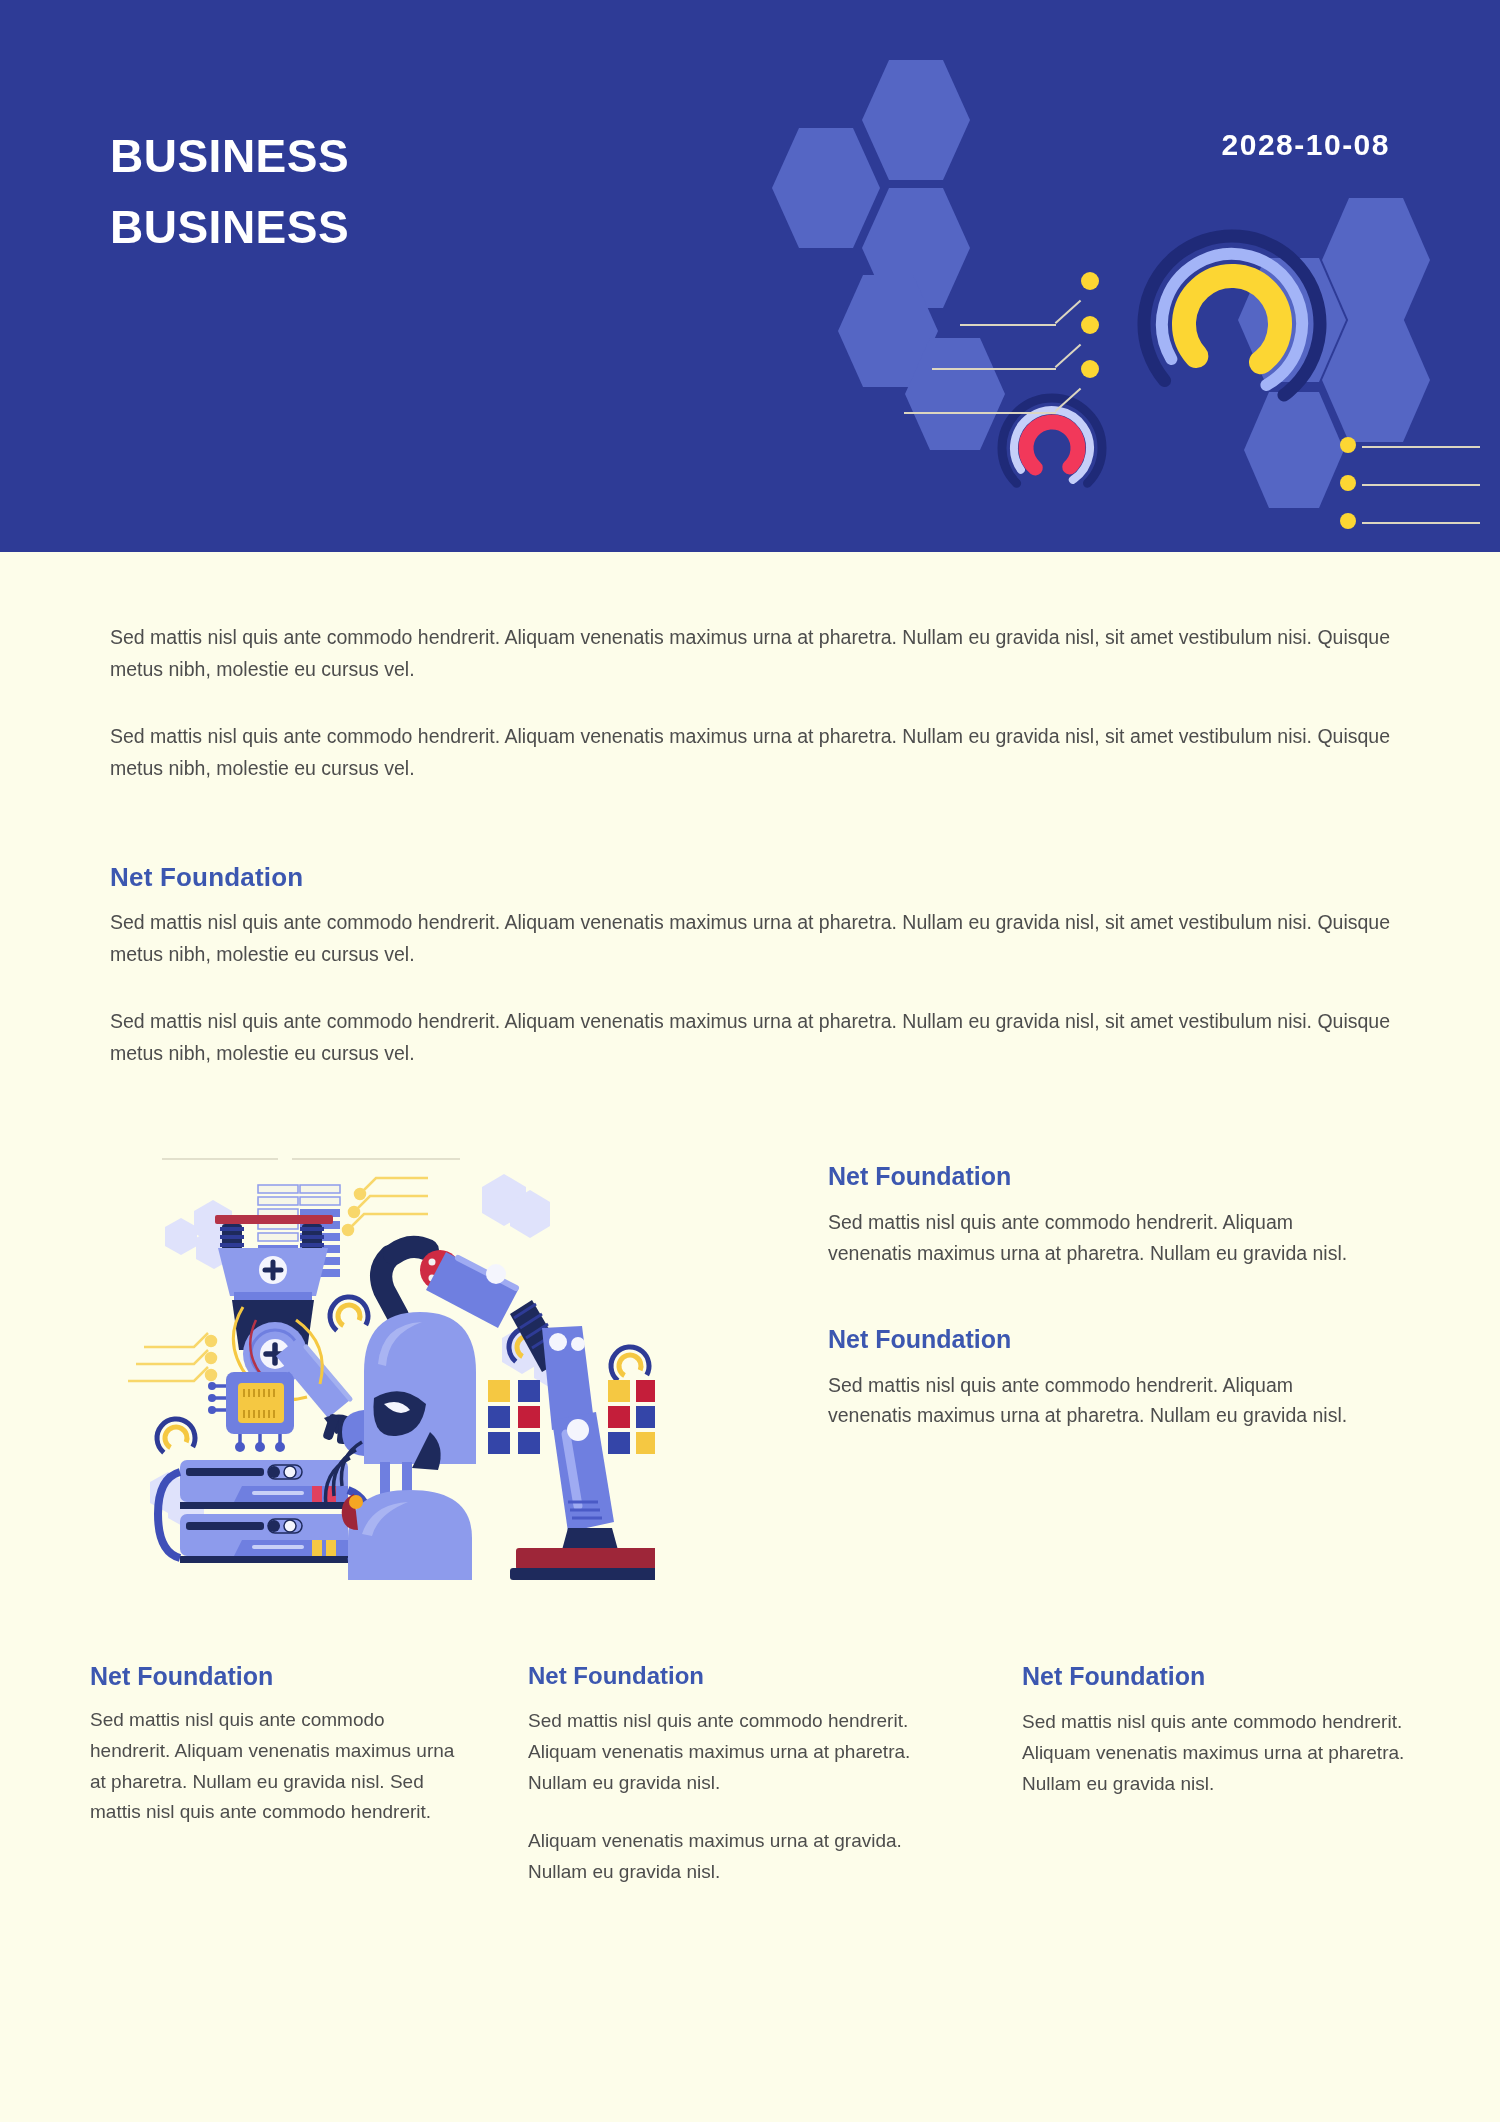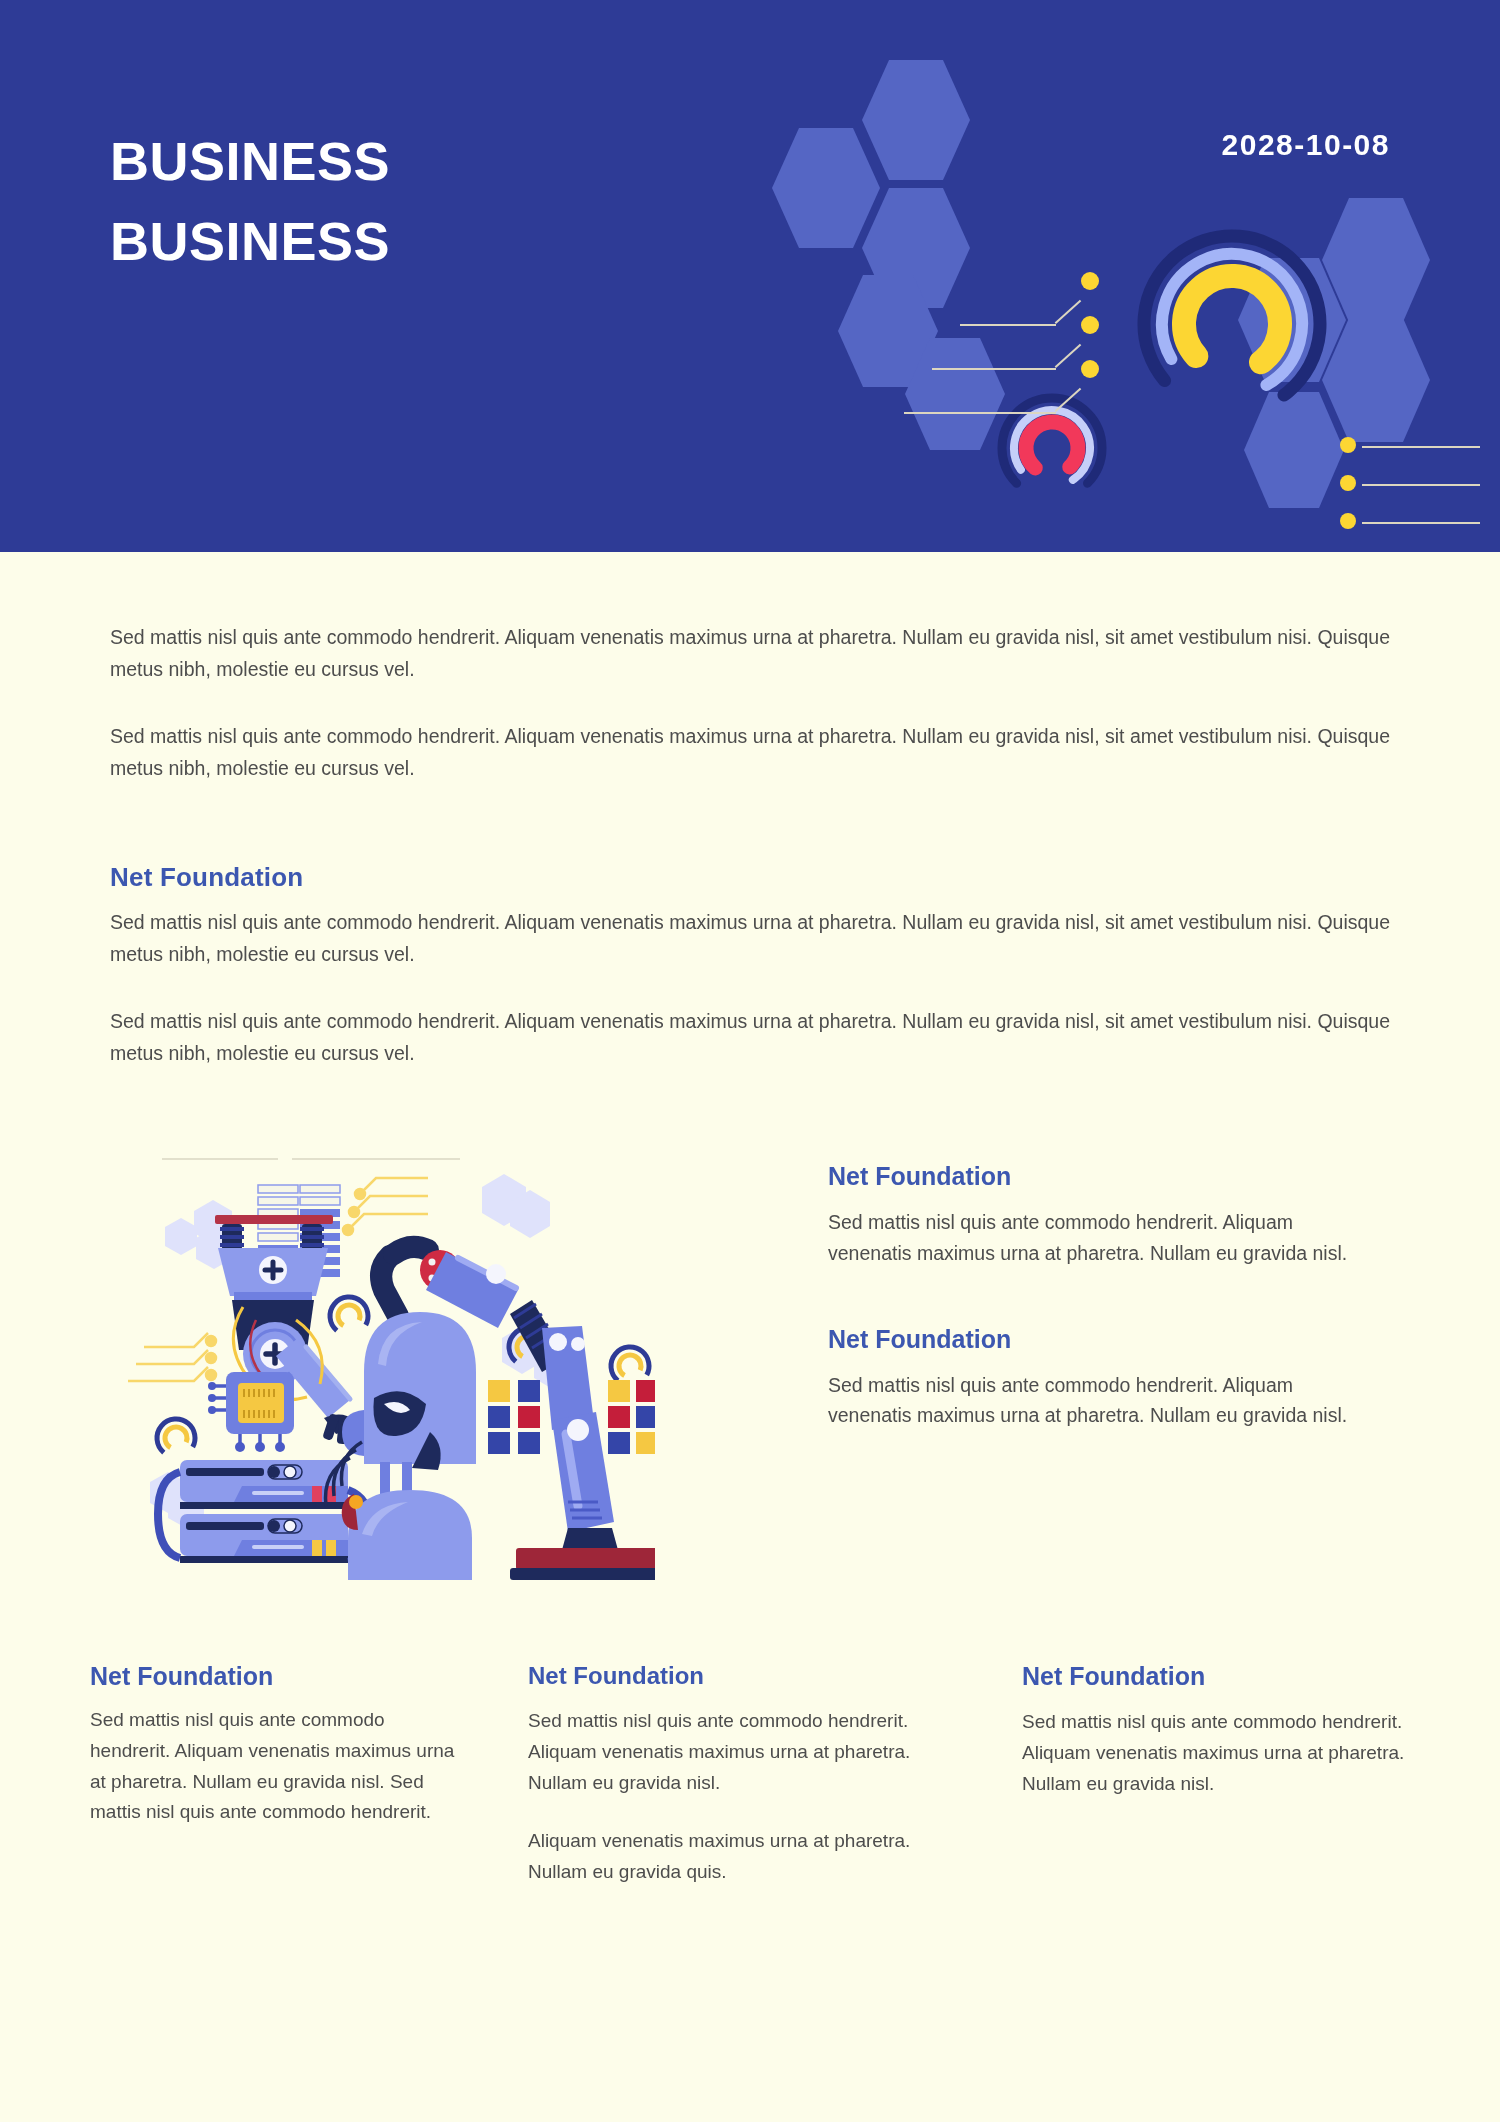--- a/index.html
+++ b/index.html
@@ -27,21 +27,21 @@
   }
   .header-inner {
     position: absolute;
     inset: 0;
   }
   .headline {
     position: absolute;
     left: 110px;
     top: 130px;
     color: #ffffff;
-    font-size: 54px;
+    font-size: 46px;
     font-weight: bold;
     line-height: 1.15;
     letter-spacing: 0.5px;
     z-index: 40;
   }
   .headline-line { display: block; margin-bottom: 18px; }
   .header-date {
     position: absolute;
     right: 110px;
     top: 128px;
@@ -476,21 +476,21 @@
   </div>
 
   <div class="cols">
     <div class="col col-1">
       <h3 class="col-head">Net Foundation</h3>
       <p class="col-text">Sed mattis nisl quis ante commodo hendrerit. Aliquam venenatis maximus urna at pharetra. Nullam eu gravida nisl. Sed mattis nisl quis ante commodo hendrerit.</p>
     </div>
     <div class="col col-2">
       <h3 class="col-head">Net Foundation</h3>
       <p class="col-text">Sed mattis nisl quis ante commodo hendrerit. Aliquam venenatis maximus urna at pharetra. Nullam eu gravida nisl.</p>
-      <p class="col-text">Aliquam venenatis maximus urna at pharetra. Nullam eu gravida quis.</p>
+      <p class="col-text">Aliquam venenatis maximus urna at gravida. Nullam eu gravida nisl.</p>
     </div>
     <div class="col col-3">
       <h3 class="col-head">Net Foundation</h3>
       <p class="col-text">Sed mattis nisl quis ante commodo hendrerit. Aliquam venenatis maximus urna at pharetra. Nullam eu gravida nisl.</p>
     </div>
   </div>
 
 </div>
 
 </body></html>

